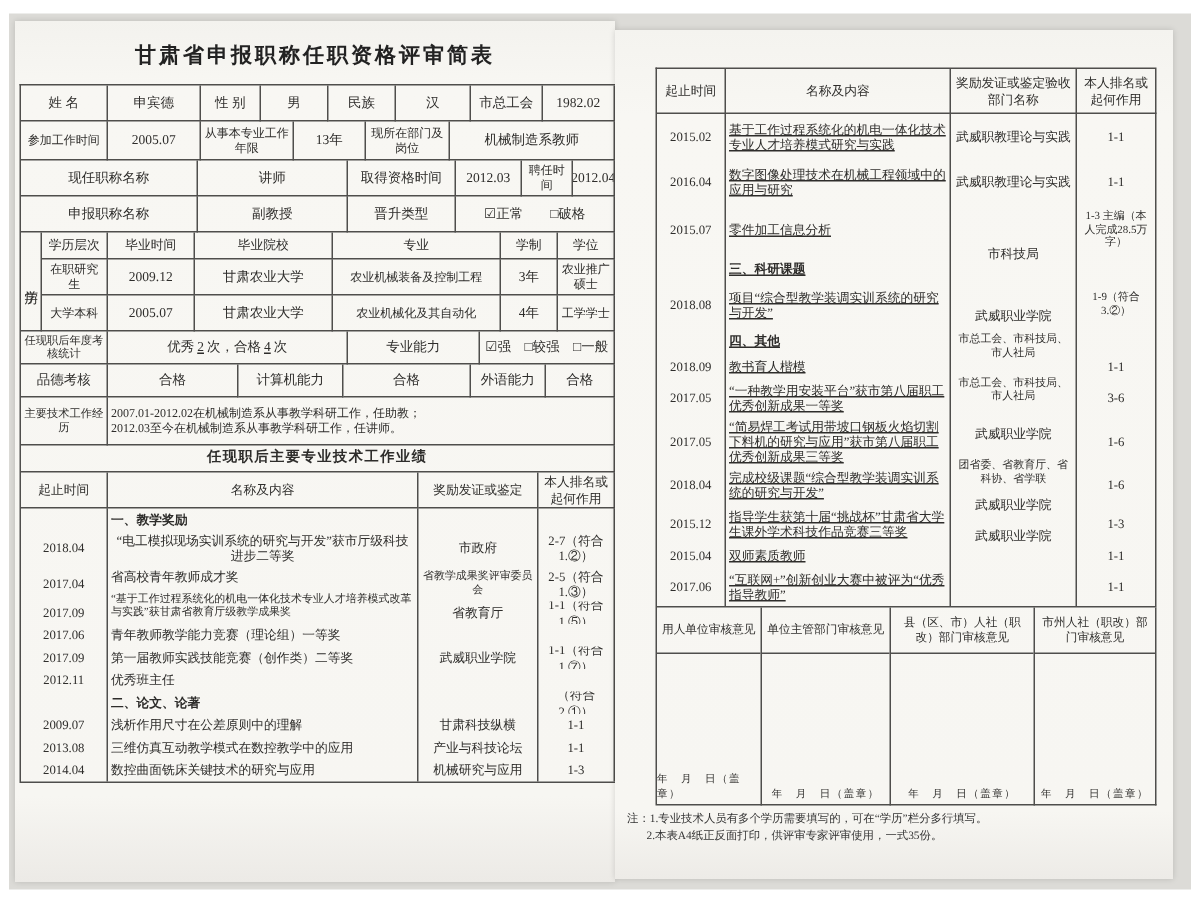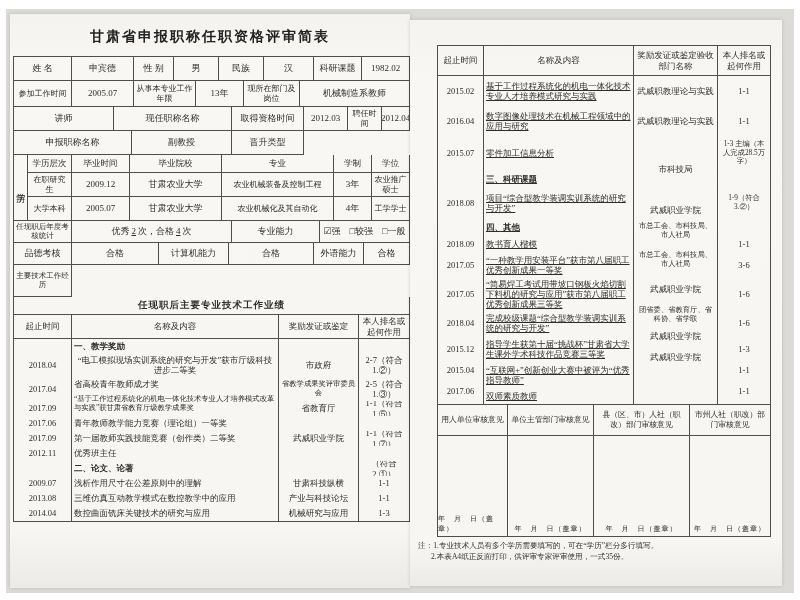--- a/index.html
+++ b/index.html
@@ -53,46 +53,47 @@
 
     <div class="tbl" style="left:3px;top:42px;width:397px;">
 
       <div class="row" style="height:24px">
         <div class="c" style="width:58px">姓  名</div>
         <div class="c" style="width:62px">申宾德</div>
         <div class="c" style="width:40px">性  别</div>
         <div class="c" style="width:45px">男</div>
         <div class="c" style="width:45px">民族</div>
         <div class="c" style="width:50px">汉</div>
-        <div class="c" style="width:48px">科研课题</div>
+        <div class="c" style="width:48px">市总工会</div>
         <div class="c" style="width:48px">1982.02</div>
       </div>
 
       <div class="row" style="height:26px">
         <div class="c sm" style="width:58px">参加工作时间</div>
         <div class="c" style="width:62px">2005.07</div>
         <div class="c sm" style="width:62px">从事本专业工作年限</div>
         <div class="c" style="width:48px">13年</div>
         <div class="c sm" style="width:56px">现所在部门及岗位</div>
         <div class="c" style="width:110px">机械制造系教师</div>
       </div>
 
       <div class="row" style="height:24px">
+        <div class="c" style="width:118px">现任职称名称</div>
         <div class="c" style="width:100px">讲师</div>
-        <div class="c" style="width:118px">现任职称名称</div>
         <div class="c" style="width:72px">取得资格时间</div>
         <div class="c" style="width:44px">2012.03</div>
         <div class="c sm" style="width:34px">聘任时间</div>
         <div class="c" style="width:28px">2012.04</div>
       </div>
 
       <div class="row" style="height:24px">
         <div class="c" style="width:118px">申报职称名称</div>
         <div class="c" style="width:100px">副教授</div>
         <div class="c" style="width:72px">晋升类型</div>
+        <div class="c" style="width:106px">☑正常　　□破格</div>
       </div>
 
       <div class="row">
         <div class="c spine" style="width:14px;height:66px">学历</div>
         <div>
           <div class="row" style="height:18px">
             <div class="c hdr" style="width:44px">学历层次</div>
             <div class="c hdr" style="width:58px">毕业时间</div>
             <div class="c hdr" style="width:92px">毕业院校</div>
             <div class="c hdr" style="width:112px">专业</div>
@@ -136,20 +137,23 @@
         <div class="c" style="width:87px">合格</div>
         <div class="c" style="width:70px">计算机能力</div>
         <div class="c" style="width:85px">合格</div>
         <div class="c" style="width:50px">外语能力</div>
         <div class="c" style="width:46px">合格</div>
       </div>
 
 
       <div class="row" style="height:32px">
         <div class="c xs" style="width:58px">主要技术工作经历</div>
+        <div class="c l sm" style="width:338px">
+          <span><span>2007.01-2012.02在机械制造系从事教学科研工作，任助教；</span><br><span>2012.03至今在机械制造系从事教学科研工作，任讲师。</span></span>
+        </div>
       </div>
 
       <div class="row" style="height:18px">
         <div class="c banner" style="width:396px">任现职后主要专业技术工作业绩</div>
       </div>
 
       <div class="row" style="height:24px">
         <div class="c hdr" style="width:58px">起止时间</div>
         <div class="c hdr" style="width:207px">名称及内容</div>
         <div class="c hdr" style="width:80px">奖励发证或鉴定</div>
@@ -244,22 +248,22 @@
             <div class="aline l" style="height: 30px;">数字图像处理技术在机械工程领域中的应用与研究</div>
             <div class="aline l" style="height: 34px;">零件加工信息分析</div>
             <div class="aline l sec" style="height: 18px;">三、科研课题</div>
             <div class="aline l" style="height: 30px;">项目“综合型教学装调实训系统的研究与开发”</div>
             <div class="aline l sec" style="height: 18px;">四、其他</div>
             <div class="aline l" style="height: 16px;">教书育人楷模</div>
             <div class="aline l" style="height: 26px;">“一种教学用安装平台”获市第八届职工优秀创新成果一等奖</div>
             <div class="aline l" style="height: 32px;">“简易焊工考试用带坡口钢板火焰切割下料机的研究与应用”获市第八届职工优秀创新成果三等奖</div>
             <div class="aline l" style="height: 26px;">完成校级课题“综合型教学装调实训系统的研究与开发”</div>
             <div class="aline l" style="height: 26px;">指导学生获第十届“挑战杯”甘肃省大学生课外学术科技作品竞赛三等奖</div>
+            <div class="aline l" style="height: 16px;">双师素质教师</div>
             <div class="aline l" style="height: 26px;">“互联网+”创新创业大赛中被评为“优秀指导教师”</div>
-            <div class="aline l" style="height: 16px;">双师素质教师</div>
           </div>
           <div class="acol" style="width: 84px;">
             <div class="aline " style="height: 30px;">武威职教理论与实践</div>
             <div class="aline " style="height: 30px;">武威职教理论与实践</div>
             <div class="aline " style="height: 18px;"></div>
             <div class="aline " style="height: 30px;">市科技局</div>
             <div class="aline " style="height: 18px;"></div>
             <div class="aline " style="height: 16px;">武威职业学院</div>
             <div class="aline sm" style="height: 26px;">市总工会、市科技局、市人社局</div>
             <div class="aline sm" style="height: 32px;">市总工会、市科技局、市人社局</div>

